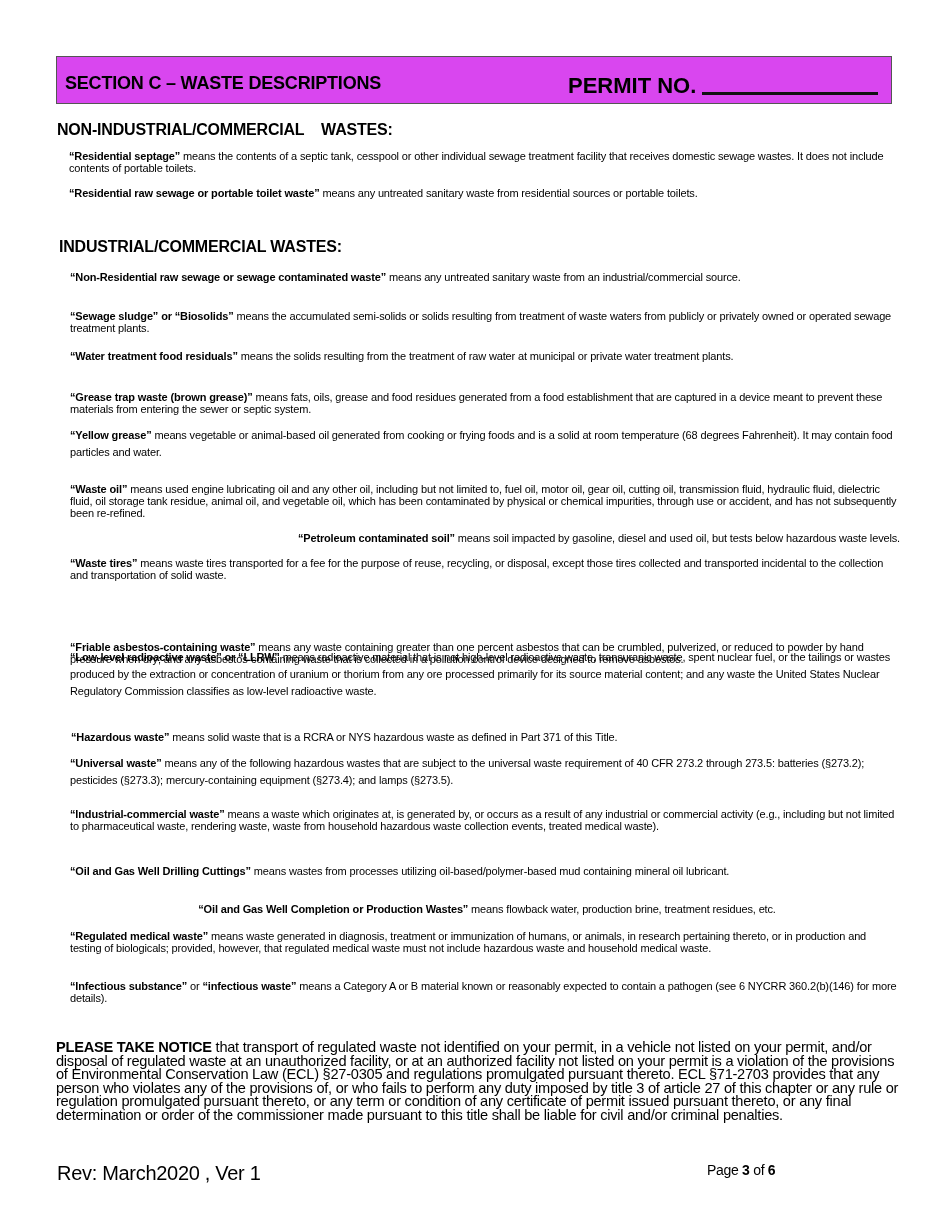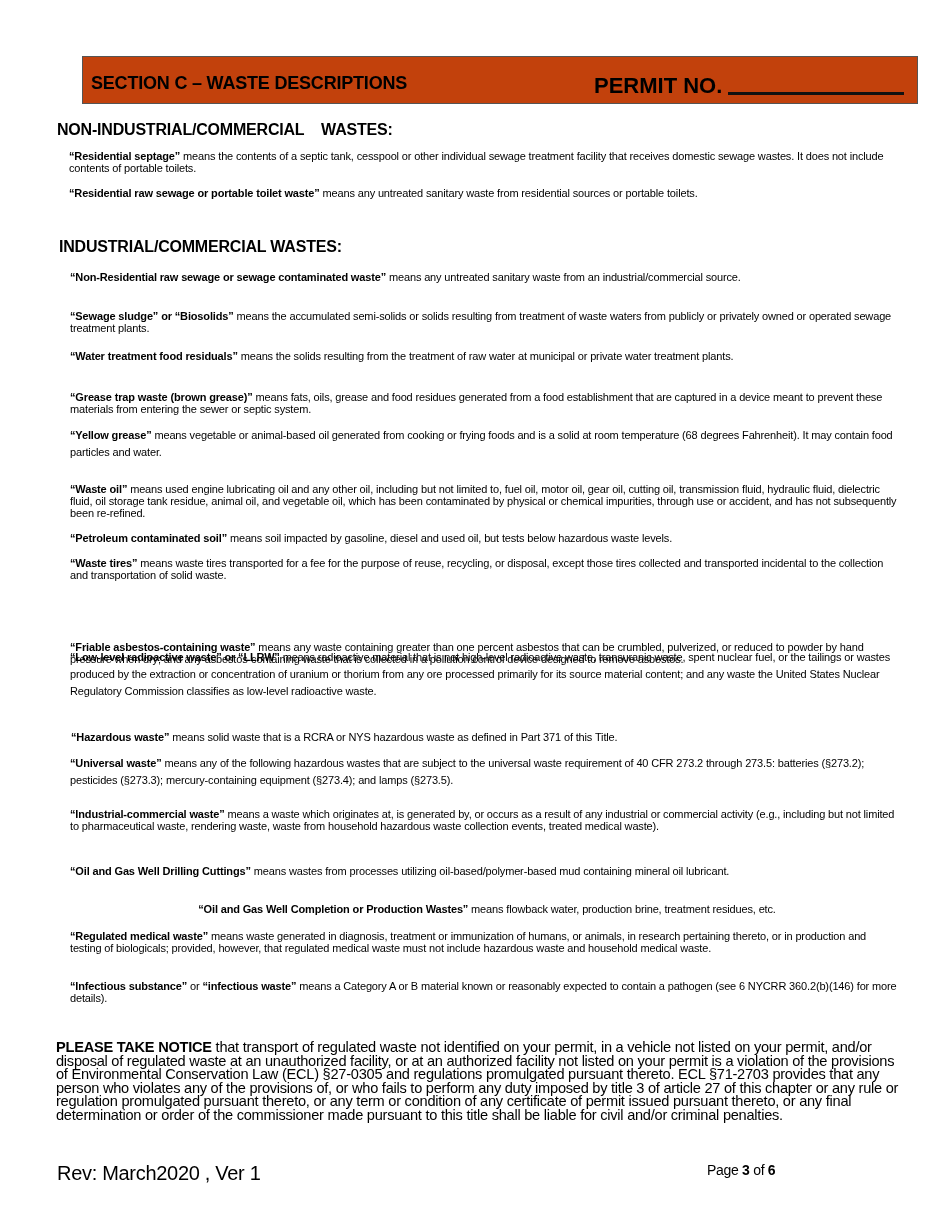--- a/index.html
+++ b/index.html
@@ -14,24 +14,23 @@
       overflow: hidden;
       font-family: "Liberation Sans", sans-serif;
       color: #000;
     }
     .header-box {
       position: absolute;
       left: 56px;
       top: 56px;
       width: 836px;
       height: 48px;
-      background: #c2410c;
+      background: #d946ef;
       border: 1px solid #555;
       box-sizing: border-box;
-      margin-left: 26px;
     }
     .section-title {
       position: absolute;
       left: 8px;
       top: 16px;
       font-weight: bold;
       font-size: 18px;
       letter-spacing: -0.2px;
       white-space: nowrap;
     }
@@ -133,21 +132,21 @@
 </div>
 <div class="def" style="left:70px; top:391px;">
   <b>“Grease trap waste (brown grease)”</b><span> means fats, oils, grease and food residues generated from a food establishment that are captured in a device meant to prevent these materials from entering the sewer or septic system.</span>
 </div>
 <div class="def loose" style="left:70px; top:427px;">
   <b>“Yellow grease”</b><span> means vegetable or animal-based oil generated from cooking or frying foods and is a solid at room temperature (68 degrees Fahrenheit). It may contain food particles and water.</span>
 </div>
 <div class="def" style="left:70px; top:483px;">
   <b>“Waste oil”</b><span> means used engine lubricating oil and any other oil, including but not limited to, fuel oil, motor oil, gear oil, cutting oil, transmission fluid, hydraulic fluid, dielectric fluid, oil storage tank residue, animal oil, and vegetable oil, which has been contaminated by physical or chemical impurities, through use or accident, and has not subsequently been re-refined.</span>
 </div>
-<div class="def" style="left:70px; top:532px;">
+<div class="def" style="left:70px; top:532px;text-align:right;">
   <b>“Petroleum contaminated soil”</b><span> means soil impacted by gasoline, diesel and used oil, but tests below hazardous waste levels.</span>
 </div>
 <div class="def" style="left:70px; top:557px;">
   <b>“Waste tires”</b><span> means waste tires transported for a fee for the purpose of reuse, recycling, or disposal, except those tires collected and transported incidental to the collection and transportation of solid waste.</span>
 </div>
 <div class="def" style="left:70px; top:597px;margin-top:44px;">
   <b>“Friable asbestos-containing waste”</b><span> means any waste containing greater than one percent asbestos that can be crumbled, pulverized, or reduced to powder by hand pressure when dry; and any asbestos-containing waste that is collected in a pollution control device designed to remove asbestos.</span>
 </div>
 <div class="def loose" style="left:70px; top:649px;">
   <b>“Low-level radioactive waste” or “LLRW”</b><span> means radioactive material that is not high-level radioactive waste, transuranic waste, spent nuclear  fuel, or the tailings or wastes produced by the extraction or concentration of uranium or thorium from any ore processed primarily for its source material content; and any waste the United States Nuclear Regulatory Commission  classifies as low-level radioactive waste.</span>

